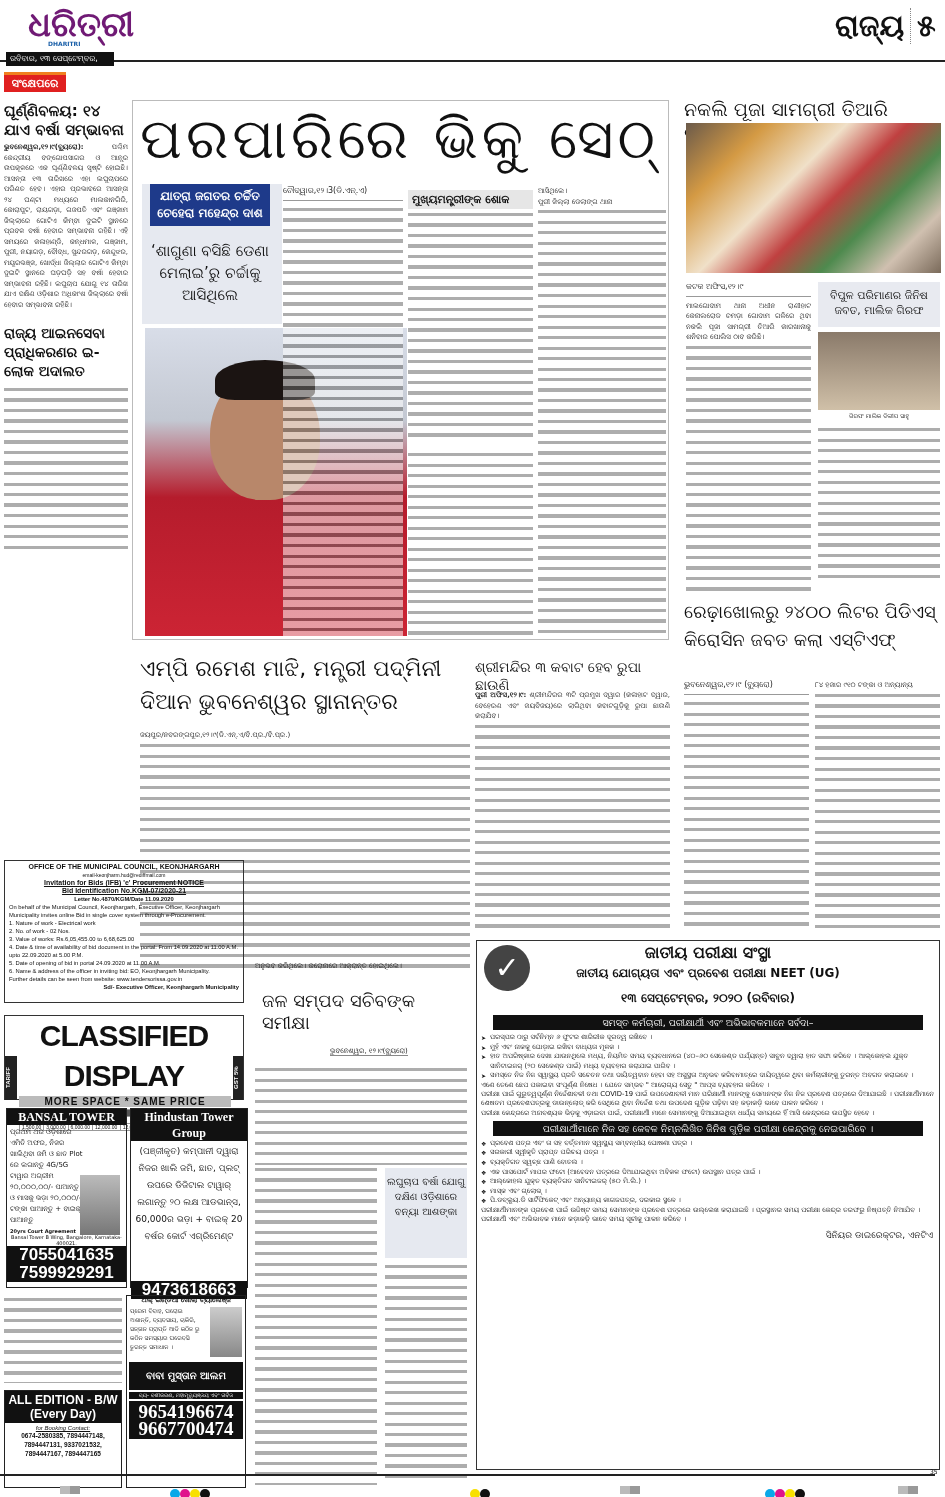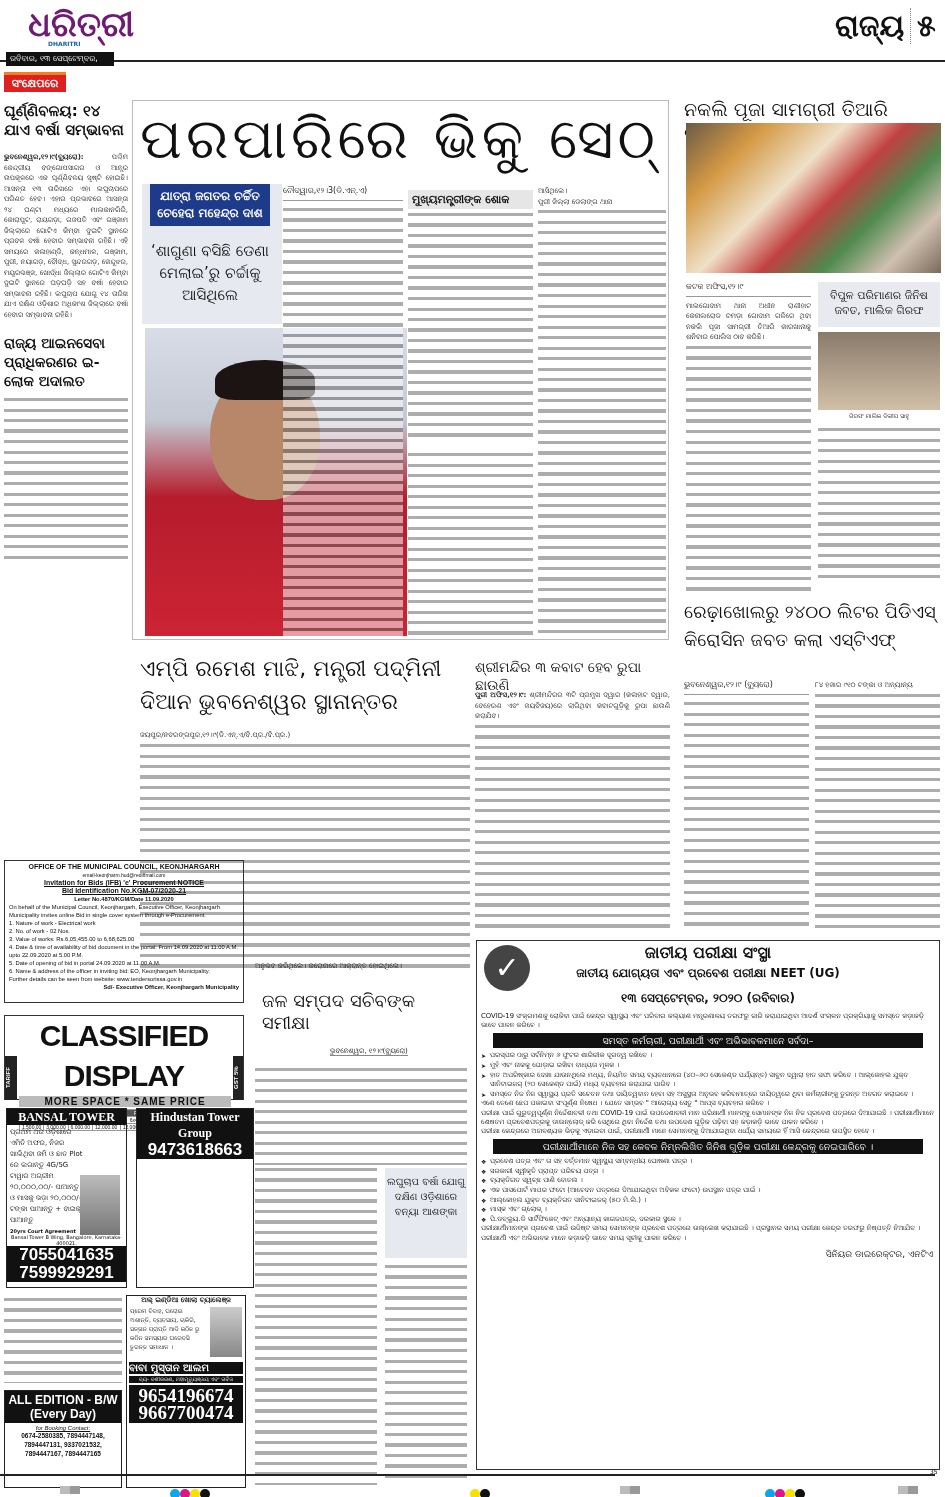--- a/index.html
+++ b/index.html
@@ -39,28 +39,28 @@
   .classified .big { font-size: 30px; font-weight: bold; text-align: center; letter-spacing: -1px; line-height: 40px; }
   .tariff-table { margin: 2px 12px 0 14px; font-size: 5px; border-collapse: collapse; width: 212px; }
   .tariff-table td { border: 1px solid #999; text-align: center; height: 7px; }
   .tariff-table .hd td { background: #555; color: #fff; }
   .msp { background: #bbb; font-size: 10px; font-weight: bold; text-align: center; margin: 0 12px 0 14px; letter-spacing: 1px; }
   .side-tag { background: #222; color: #fff; font-size: 6px; writing-mode: vertical-rl; transform: rotate(180deg); text-align: center; font-weight: bold; }
   .bansal { left: 6px; top: 1108px; width: 121px; height: 180px; border: 1px solid #222; }
   .ad-title { background: #111; color: #fff; font-family: "Liberation Serif", serif; font-weight: bold; font-size: 12px; text-align: center; line-height: 16px; }
   .ad-body { font-size: 7px; line-height: 11px; padding: 2px 3px; }
   .phone-block { background: #111; color: #fff; font-family: "Liberation Sans", sans-serif; font-weight: bold; font-size: 17px; line-height: 18px; text-align: center; }
-  .hindustan { left: 136px; top: 1108px; width: 118px; height: 180px; border: 1px solid #222; }
+  .hindustan { left: 130px; top: 1108px; width: 118px; height: 180px; border: 1px solid #222; }
   .tower-img { left: 80px; top: 1175px; width: 40px; height: 60px; background: linear-gradient(180deg,#bbb,#777); }
   .all-ed { left: 4px; top: 1390px; width: 118px; height: 98px; border: 1px solid #222; font-family: "Liberation Sans", sans-serif; }
   .all-ed .hd { background: #111; color: #fff; font-size: 12px; font-weight: bold; text-align: center; line-height: 14px; padding: 2px; }
   .all-ed .bk { font-size: 6px; font-style: italic; text-decoration: underline; text-align: center; margin-top: 2px; }
   .all-ed .ph { font-size: 6.5px; font-weight: bold; text-align: center; line-height: 9px; }
   .baba { left: 126px; top: 1295px; width: 120px; height: 193px; border: 1px solid #222; }
-  .baba-name { background: #111; color: #fff; font-size: 10px; font-weight: bold; text-align: left; margin: 2px; padding: 0; }
+  .baba-name { background: #111; color: #fff; font-size: 10px; font-weight: bold; text-align: center; margin: 2px; padding: 8px; }
   .baba-phone { background: #111; color: #fff; font-family: "Liberation Serif", serif; font-weight: bold; font-size: 19px; line-height: 17px; text-align: center; margin: 2px; padding: 2px 0; }
   .neet { left: 476px; top: 940px; width: 464px; height: 530px; border: 1px solid #333; }
   .neet-logo { left: 484px; top: 945px; width: 46px; height: 46px; border-radius: 50%; background: #444; color: #fff; font-size: 30px; text-align: center; line-height: 46px; }
   .neet-t1 { left: 476px; top: 943px; width: 464px; text-align: center; font-size: 16px; font-weight: bold; }
   .neet-t2 { left: 476px; top: 966px; width: 464px; text-align: center; font-size: 12px; font-weight: bold; }
   .neet-t3 { left: 476px; top: 991px; width: 464px; text-align: center; font-size: 12px; font-weight: bold; }
   .neet-body { font-size: 6.8px; line-height: 9.2px; padding: 0 4px; }
   .neet-bar { background: #111; color: #fff; font-size: 9.5px; text-align: center; line-height: 15px; margin: 3px 16px; }
   .neet-list li { list-style: none; font-size: 6.8px; line-height: 9.6px; padding-left: 9px; position: relative; }
   .neet-list li::before { content: "➤"; position: absolute; left: 0; font-size: 6px; }
@@ -76,21 +76,21 @@
 <div class="abs masthead-logo">ଧରିତ୍ରୀ</div>
 <div class="abs masthead-sub">DHARITRI</div>
 <div class="abs top-rule"></div>
 <div class="abs date-box">ରବିବାର, ୧୩ ସେପ୍ଟେମ୍ବର, ୨୦୨୦</div>
 <div class="abs section-name">ରାଜ୍ୟ</div>
 <div class="abs page-num">୫</div>
 
 <div class="abs left-col">
   <div class="brief-tag">ସଂକ୍ଷେପରେ</div>
   <div class="brief-head">ଘୂର୍ଣ୍ଣିବଳୟ: ୧୪ ଯାଏ ବର୍ଷା ସମ୍ଭାବନା</div>
-  <div class="body-text" style="margin-top:12px;">
+  <div class="body-text" style="margin-top:2px;">
     <b>ଭୁବନେଶ୍ୱର,୧୨।୯(ବ୍ୟୁରୋ):</b>
     <span>ପଶ୍ଚିମ କେନ୍ଦ୍ରୀୟ ବଙ୍ଗୋପସାଗର ଓ ଆନ୍ଧ୍ର ଉପକୂଳରେ ଏକ ଘୂର୍ଣ୍ଣିବଳୟ ସୃଷ୍ଟି ହୋଇଛି। ଆସନ୍ତା ୧୩ ତାରିଖରେ ଏହା ଲଘୁଚାପରେ ପରିଣତ ହେବ। ଏହାର ପ୍ରଭାବରେ ଆସନ୍ତା ୨୪ ଘଣ୍ଟା ମଧ୍ୟରେ ମାଲକାନଗିରି, କୋରାପୁଟ, ରାୟଗଡ଼ା, ଗଜପତି ଏବଂ ଗଞ୍ଜାମ ଜିଲ୍ଲାରେ ଗୋଟିଏ କିମ୍ବା ଦୁଇଟି ସ୍ଥାନରେ ପ୍ରବଳ ବର୍ଷା ହେବାର ସମ୍ଭାବନା ରହିଛି। ଏହି ସମୟରେ କଳାହାଣ୍ଡି, କନ୍ଧମାଳ, ଗଞ୍ଜାମ, ପୁରୀ, ନୟାଗଡ଼, ବୌଦ୍ଧ, ସୁନ୍ଦରଗଡ଼, କେନ୍ଦୁଝର, ମୟୂରଭଞ୍ଜ, ଖୋର୍ଦ୍ଧା ଜିଲ୍ଲାର ଗୋଟିଏ କିମ୍ବା ଦୁଇଟି ସ୍ଥାନରେ ଘଡ଼ଘଡ଼ି ସହ ବର୍ଷା ହେବାର ସମ୍ଭାବନା ରହିଛି। ଲଘୁଚାପ ଯୋଗୁ ୧୪ ତାରିଖ ଯାଏ ଦକ୍ଷିଣ ଓଡ଼ିଶାର ଅଧିକାଂଶ ଜିଲ୍ଲାରେ ବର୍ଷା ହେବାର ସମ୍ଭାବନା ରହିଛି।</span>
   </div>
   <div class="brief-head" style="font-size:14px;margin-top:14px;">ରାଜ୍ୟ ଆଇନସେବା ପ୍ରାଧିକରଣର ଇ-ଲୋକ ଅଦାଲତ</div>
   <div class="fake-lines" style="height:170px;margin-top:4px;"></div>
 </div>
 
 <div class="abs lead-box"></div>
 <div class="abs lead-headline">ପରପାରିରେ ଭିକୁ ସେଠ୍</div>
 <div class="abs" style="left:142px;top:184px;width:140px;height:140px;background:#e6e9f0;"></div>
@@ -215,20 +215,21 @@
   <div class="ad-body" style="width:80px;">ପ୍ରଥମ ଥର ଓଡ଼ିଶାରେ ଏମିତି ଅଫର, ନିଜର ଖାଲିଥିବା ଜମି ଓ ଛାତ Plot ରେ ଲଗାନ୍ତୁ 4G/5G ଟାୱାର ଅଗ୍ରୀମ ୨୦,୦୦୦,୦୦/- ପାଆନ୍ତୁ ଓ ମାସକୁ ଭଡ଼ା ୨୦,୦୦୦/- ଟଙ୍କା ପାଆନ୍ତୁ + ବାଇକ୍ ପାଆନ୍ତୁ</div>
   <div style="font-size:5px;font-weight:bold;padding-left:3px;">20yrs Court Agreement</div>
   <div style="font-size:5px;text-align:center;">Bansal Tower B Wing, Bangalore, Karnataka-400021.</div>
   <div class="phone-block">7055041635</div>
   <div class="phone-block">7599929291</div>
 </div>
 <div class="abs tower-img"></div>
 
 <div class="abs hindustan">
   <div class="ad-title">Hindustan Tower Group</div>
+  <div class="ad-body" style="font-size:9px;line-height:17px;text-align:center;height:140px;">(ପଞ୍ଜୀକୃତ) କମ୍ପାନୀ ଦ୍ୱାରା ନିଜର ଖାଲି ଜମି, ଛାତ, ପ୍ଲଟ୍ ଉପରେ ଡିଜିଟାଲ ଟାୱାର୍ ଲଗାନ୍ତୁ ୨୦ ଲକ୍ଷ ଆଡଭାନ୍ସ, 60,000ର ଭଡ଼ା + ବାଇକ୍ 20 ବର୍ଷର କୋର୍ଟ ଏଗ୍ରିମେଣ୍ଟ</div>
   <div class="phone-block">9473618663</div>
 </div>
 
 <div class="abs col fake-lines" style="left:4px;top:1295px;width:118px;height:88px;"></div>
 
 <div class="abs all-ed">
   <div class="hd">
     <div>ALL EDITION - B/W</div>
     <div>(Every Day)</div>
   </div>
@@ -249,21 +250,20 @@
     <div>9667700474</div>
   </div>
 </div>
 
 <div class="abs neet"></div>
 <div class="abs neet-logo">✓</div>
 <div class="abs neet-t1">ଜାତୀୟ ପରୀକ୍ଷା ସଂସ୍ଥା</div>
 <div class="abs neet-t2">ଜାତୀୟ ଯୋଗ୍ୟତା ଏବଂ ପ୍ରବେଶ ପରୀକ୍ଷା NEET (UG)</div>
 <div class="abs neet-t3">୧୩ ସେପ୍ଟେମ୍ବର, ୨୦୨୦ (ରବିବାର)</div>
 <div class="abs" style="left:477px;top:1012px;width:462px;">
-  <div class="neet-body">COVID-19 ସଂକ୍ରମଣକୁ ରୋକିବା ପାଇଁ କେନ୍ଦ୍ର ସ୍ୱାସ୍ଥ୍ୟ ଏବଂ ପରିବାର କଲ୍ୟାଣ ମନ୍ତ୍ରଣାଳୟ ତରଫରୁ ଜାରି କରାଯାଇଥିବା ଆଦର୍ଶ ସଂଚାଳନ ପ୍ରକ୍ରିୟାକୁ ସମସ୍ତେ କଡ଼ାକଡ଼ି ଭାବେ ପାଳନ କରିବେ ।</div>
   <div class="neet-bar">ସମସ୍ତ କର୍ମଚାରୀ, ପରୀକ୍ଷାର୍ଥୀ ଏବଂ ଅଭିଭାବକମାନେ ସର୍ବଦା–</div>
   <ul class="neet-list" style="padding:0 4px;">
     <li>ପରସ୍ପର ଠାରୁ ସର୍ବନିମ୍ନ ୬ ଫୁଟର ଶାରିରୀକ ଦୂରତ୍ୱ ରଖିବେ ।</li>
     <li>ମୁହଁ ଏବଂ ନାକକୁ ଘୋଡ଼ାଇ ରଖିବା ବାଧ୍ୟତା ମୂଳକ ।</li>
     <li>ହାତ ଅପରିଷ୍କାର ଦେଖା ଯାଉନଥିଲେ ମଧ୍ୟ, ନିୟମିତ ସମୟ ବ୍ୟବଧାନରେ (୪୦–୬୦ ସେକେଣ୍ଡ ପର୍ଯ୍ୟନ୍ତ) ସାବୁନ ଦ୍ୱାରା ହାତ ସଫା କରିବେ । ଆଲ୍‌କୋହଲ ଯୁକ୍ତ ସାନିଟାଇଜର୍ (୨୦ ସେକେଣ୍ଡ ପାଇଁ) ମଧ୍ୟ ବ୍ୟବହାର କରାଯାଇ ପାରିବ ।</li>
     <li>ସମସ୍ତେ ନିଜ ନିଜ ସ୍ୱାସ୍ଥ୍ୟ ପ୍ରତି ସଚେତନ ତଥା ଦାୟିତ୍ୱବାନ ହେବା ସହ ଅସୁସ୍ଥତା ଅନୁଭବ କରିବାମାତ୍ରେ ଦାୟିତ୍ୱରେ ଥିବା କର୍ମଚାରୀଙ୍କୁ ତୁରନ୍ତ ଅବଗତ କରାଇବେ ।</li>
   </ul>
   <div class="neet-body">ଏଣେ ତେଣେ ଛେପ ପକାଇବା ସଂପୂର୍ଣ୍ଣ ନିଷେଧ । ଯେତେ ସମ୍ଭବ " ଆରୋଗ୍ୟ ସେତୁ " ଆପ୍ସ ବ୍ୟବହାର କରିବେ ।</div>
   <div class="neet-body">ପରୀକ୍ଷା ପାଇଁ ଗୁରୁତ୍ୱପୂର୍ଣ୍ଣ ନିର୍ଦ୍ଦେଶାବଳୀ ତଥା COVID-19 ପାଇଁ ଉପଦେଶାବଳୀ ମାନ ପରିକ୍ଷାର୍ଥୀ ମାନଙ୍କୁ ସେମାନଙ୍କ ନିଜ ନିଜ ପ୍ରବେଶ ପତ୍ରରେ ଦିଆଯାଇଛି । ପରୀକ୍ଷାର୍ଥୀମାନେ ଶେଷତମ ପ୍ରବେଶପତ୍ରକୁ ଡାଉନ୍‌ଲୋଡ୍ କରି ସେଥିରେ ଥିବା ନିର୍ଦ୍ଦେଶ ତଥା ଉପଦେଶ ଗୁଡ଼ିକ ପଢ଼ିବା ସହ କଡ଼ାକଡ଼ି ଭାବେ ପାଳନ କରିବେ ।</div>
   <div class="neet-body">ପରୀକ୍ଷା କେନ୍ଦ୍ରରେ ଅନାବଶ୍ୟକ ଭିଡ଼କୁ ଏଡ଼ାଇବା ପାଇଁ, ପରୀକ୍ଷାର୍ଥୀ ମାନେ ସେମାନଙ୍କୁ ଦିଆଯାଇଥିବା ଧାର୍ଯ୍ୟ ସମୟରେ ହିଁ ଆସି କେନ୍ଦ୍ରରେ ଉପସ୍ଥିତ ହେବେ ।</div>

